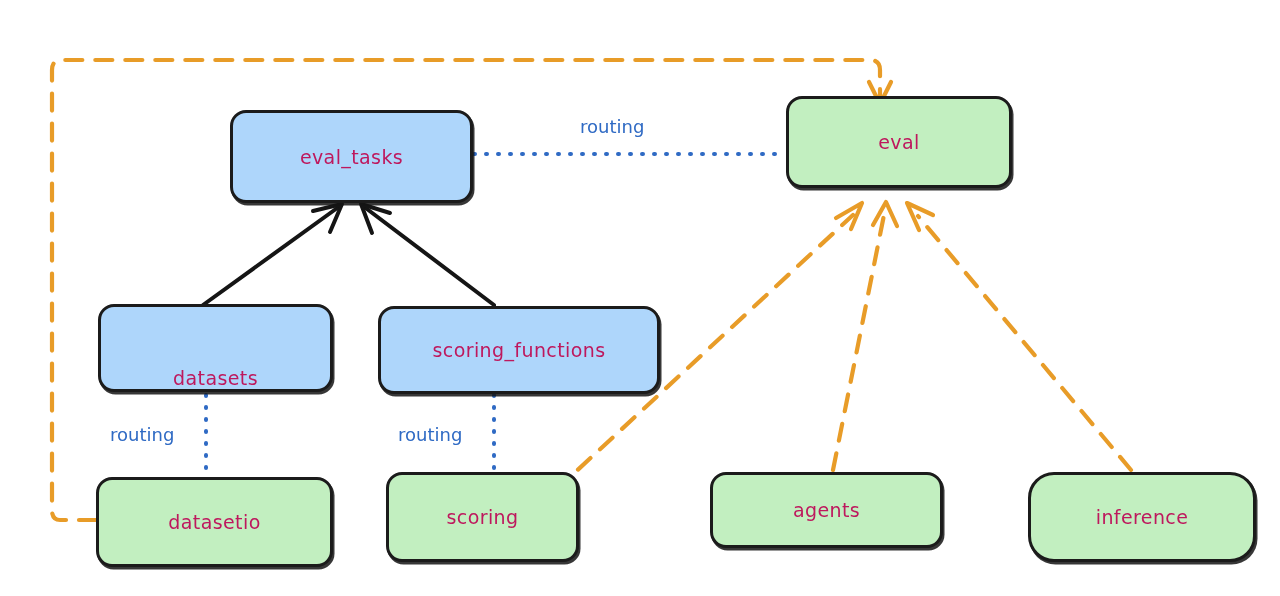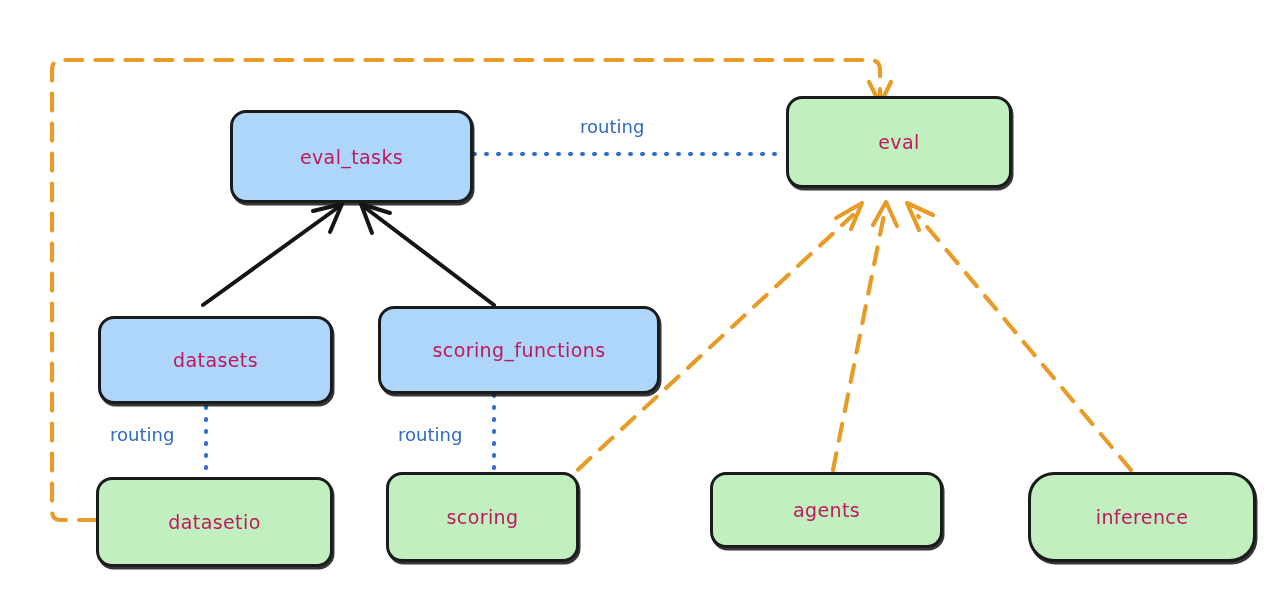--- a/index.html
+++ b/index.html
@@ -100,21 +100,21 @@
   </svg>
 
   <div class="node api" style="left:230px; top:110px; width:243px; height:93px;">
     <span class="node-label">eval_tasks</span>
   </div>
 
   <div class="node prov" style="left:786px; top:96px; width:226px; height:92px;">
     <span class="node-label">eval</span>
   </div>
 
-  <div class="node api" style="left:98px; top:316px; width:235px; height:88px;">
+  <div class="node api" style="left:98px; top:304px; width:235px; height:88px;align-items:flex-end;">
     <span class="node-label">datasets</span>
   </div>
 
   <div class="node api" style="left:378px; top:306px; width:282px; height:88px;">
     <span class="node-label">scoring_functions</span>
   </div>
 
   <div class="node prov" style="left:96px; top:477px; width:237px; height:90px;">
     <span class="node-label">datasetio</span>
   </div>

